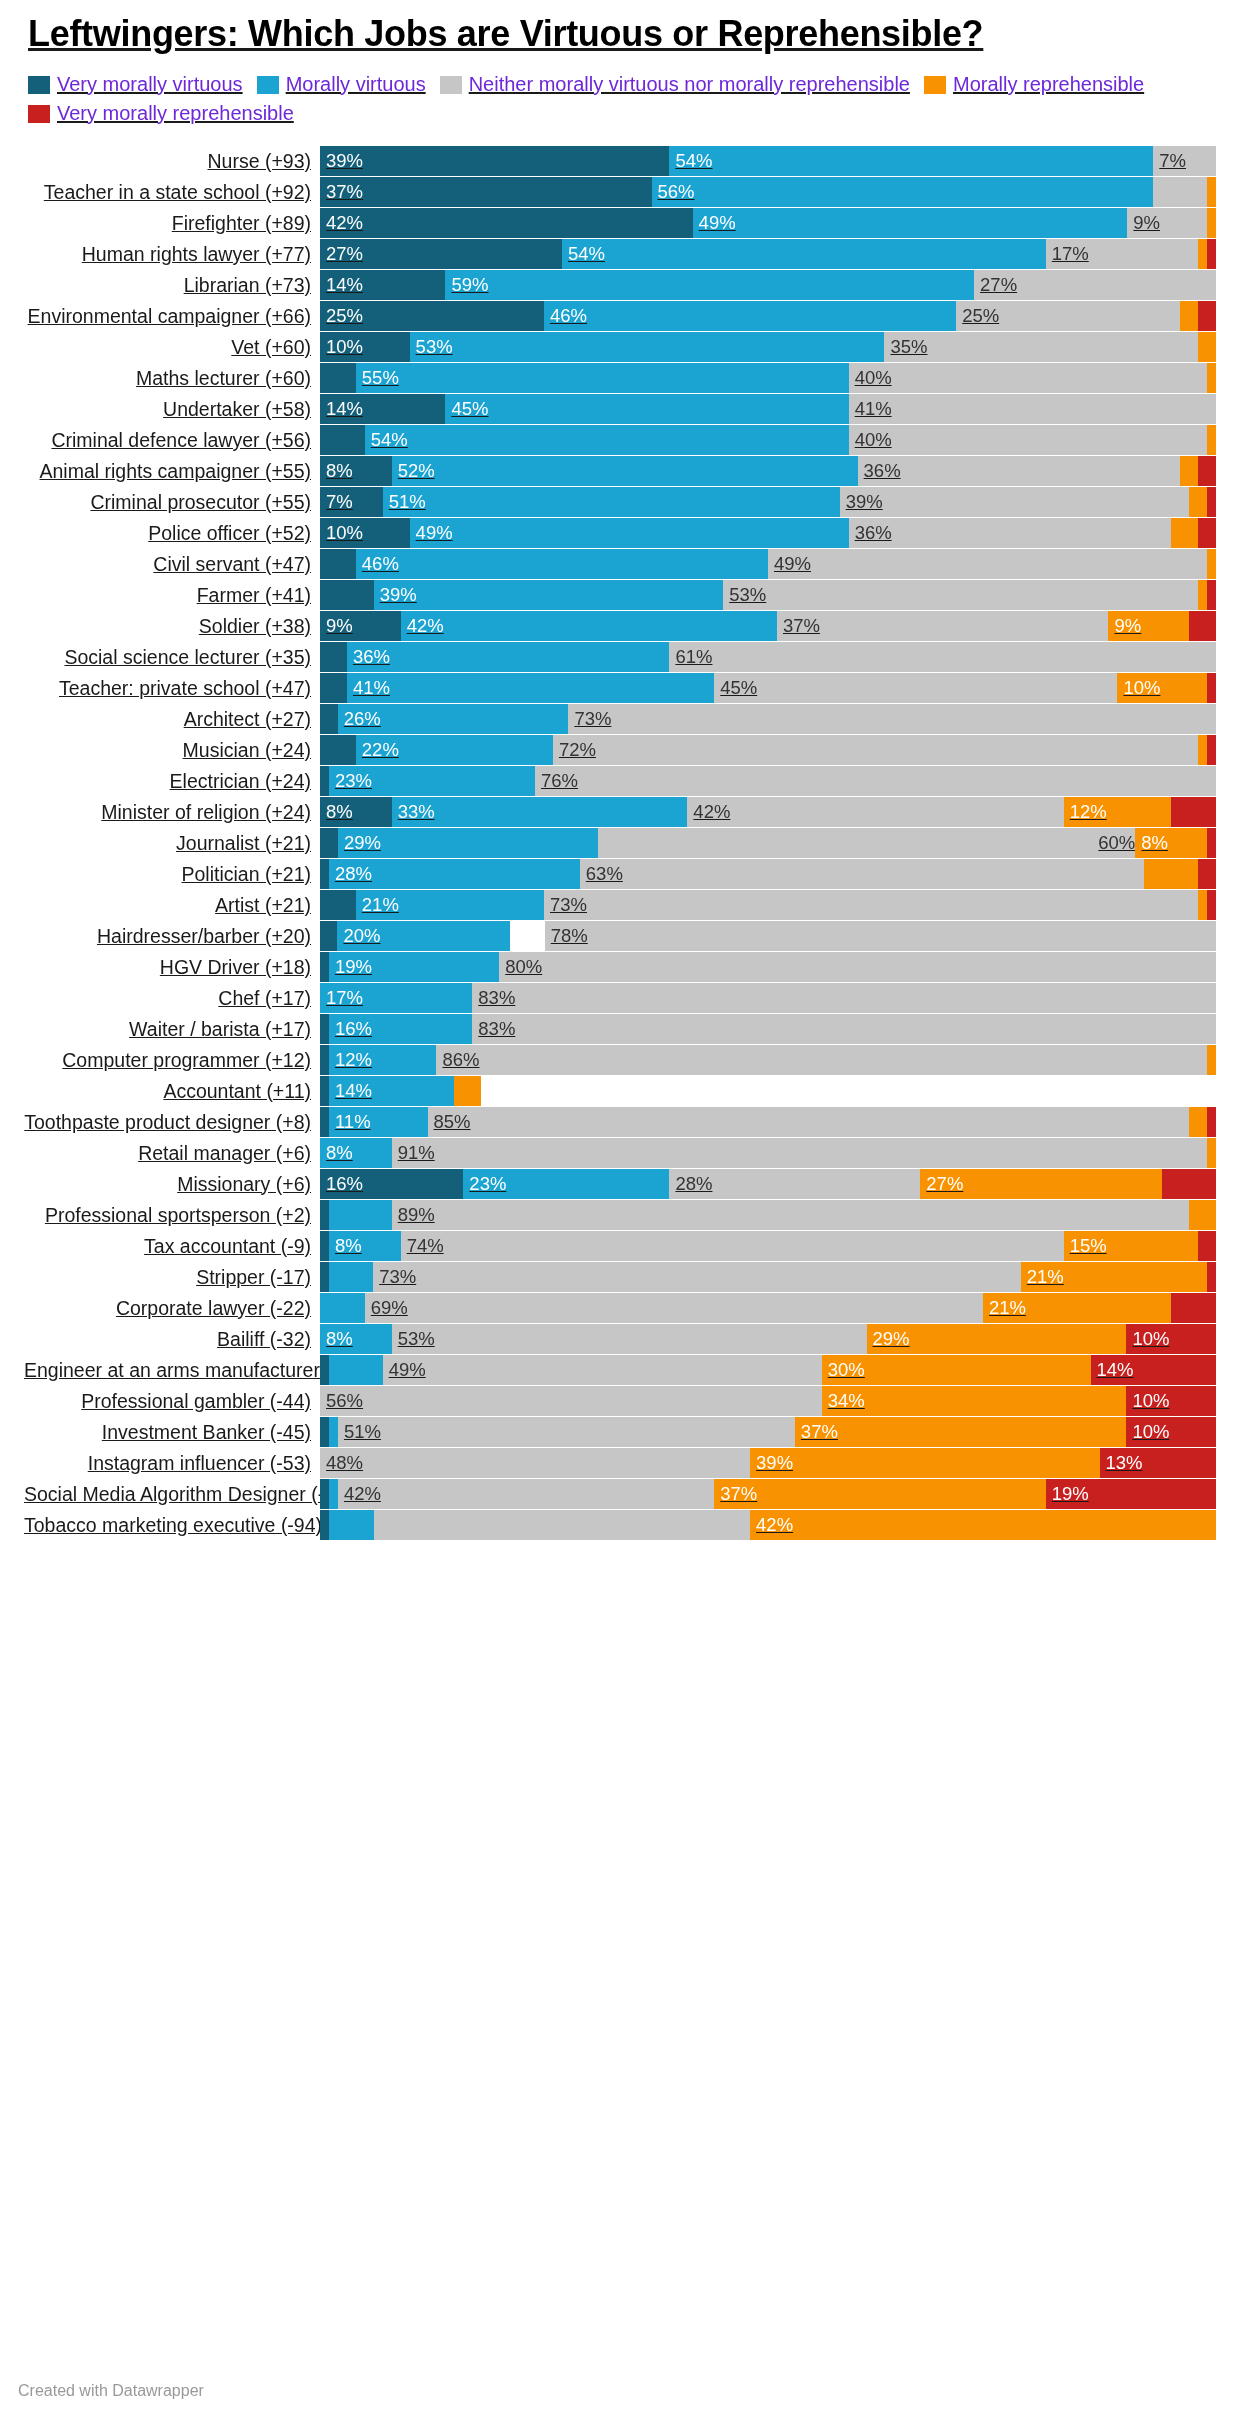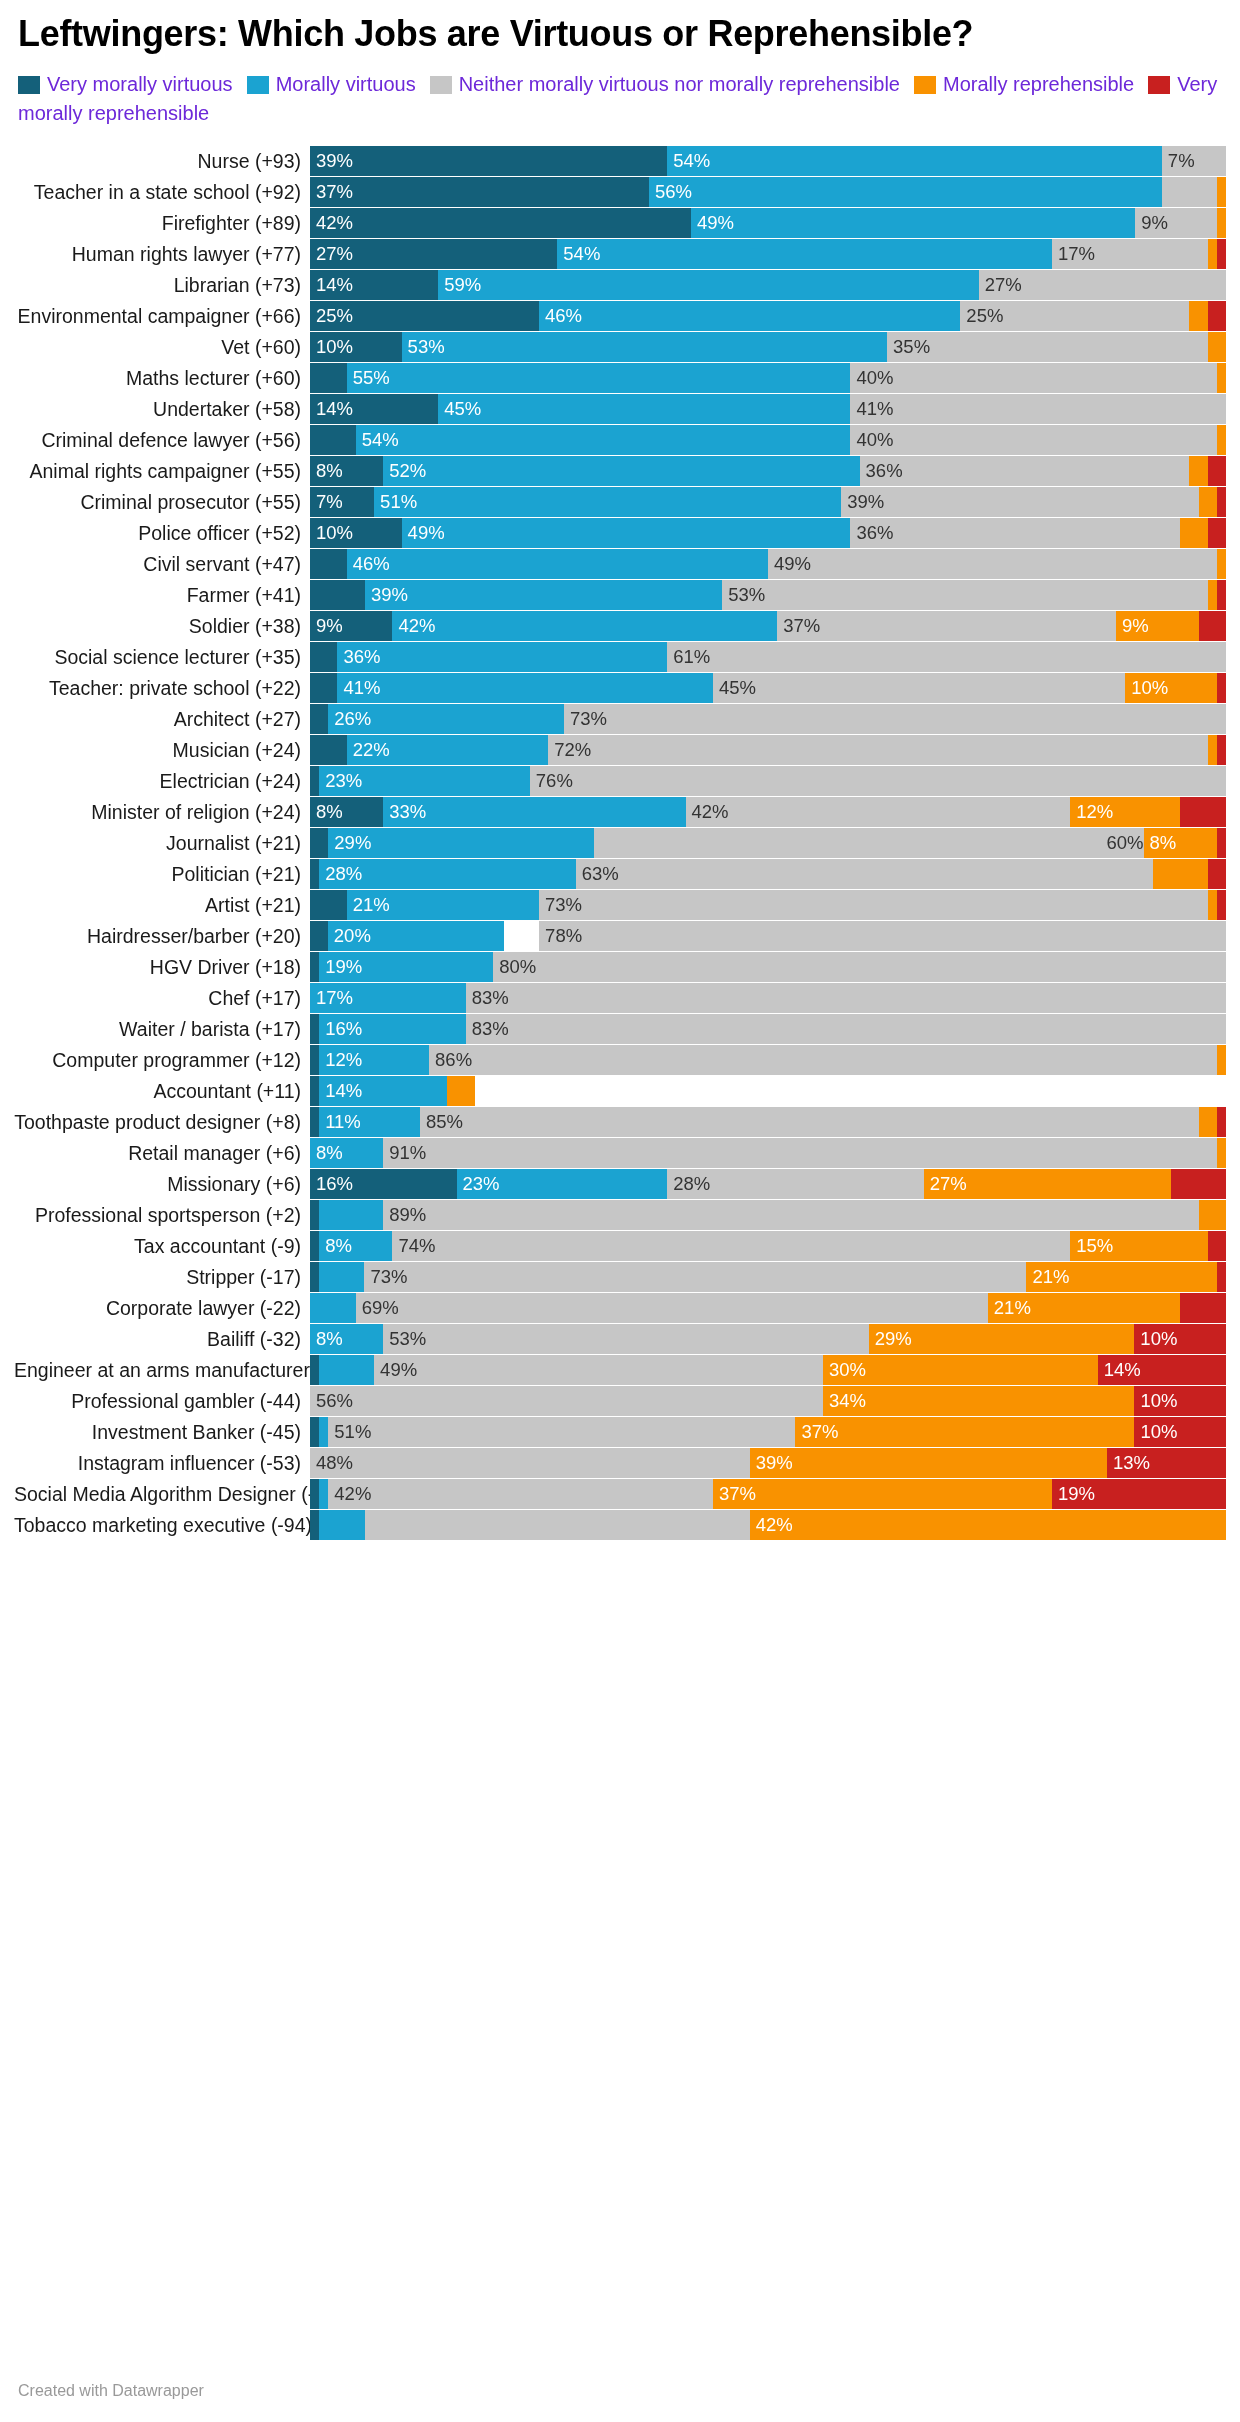--- a/index.html
+++ b/index.html
@@ -12,21 +12,22 @@
     height: 2422px;
     font-family: "Liberation Sans", sans-serif;
     color: #1a1a1a;
     overflow: hidden;
   }
   .page {
     position: relative;
     width: 1240px;
     height: 2422px;
     box-sizing: border-box;
-    padding: 0 14px;
+    padding: 0 24px;
+    text-decoration: underline;
   }
   .chart-title {
     font-size: 36px;
     font-weight: bold;
     letter-spacing: -0.3px;
     line-height: 1.1;
     color: #000000;
     padding-top: 14px;
     padding-left: 4px;
   }
@@ -264,21 +265,21 @@
       </div>
       <div class="row">
         <div class="row-label">Social science lecturer (+35)</div>
         <div class="row-bar">
           <div class="seg s0" style="width: 3%;"></div>
           <div class="seg s1" style="width: 36%;">36%</div>
           <div class="seg s2" style="width: 61%;">61%</div>
         </div>
       </div>
       <div class="row">
-        <div class="row-label">Teacher: private school (+22)</div>
+        <div class="row-label">Teacher: private school (+47)</div>
         <div class="row-bar">
           <div class="seg s0" style="width: 3%;"></div>
           <div class="seg s1" style="width: 41%;">41%</div>
           <div class="seg s2" style="width: 45%;">45%</div>
           <div class="seg s3" style="width: 10%;">10%</div>
           <div class="seg s4" style="width: 1%;"></div>
         </div>
       </div>
       <div class="row">
         <div class="row-label">Architect (+27)</div>

